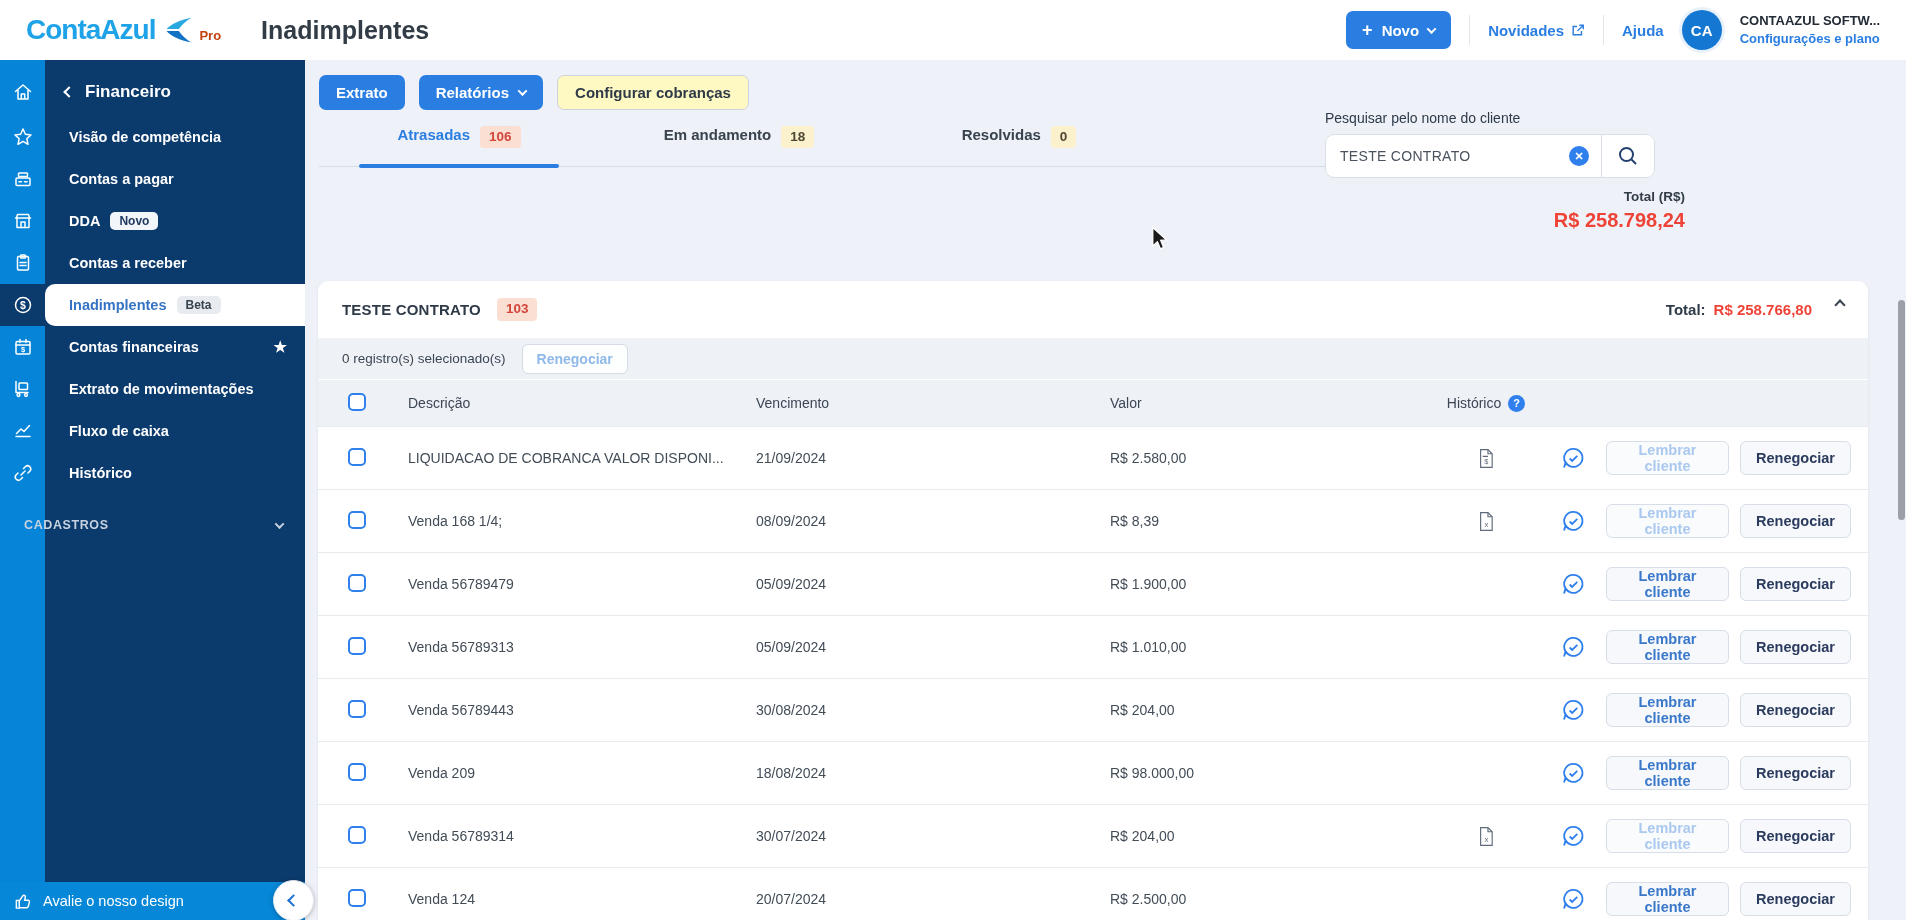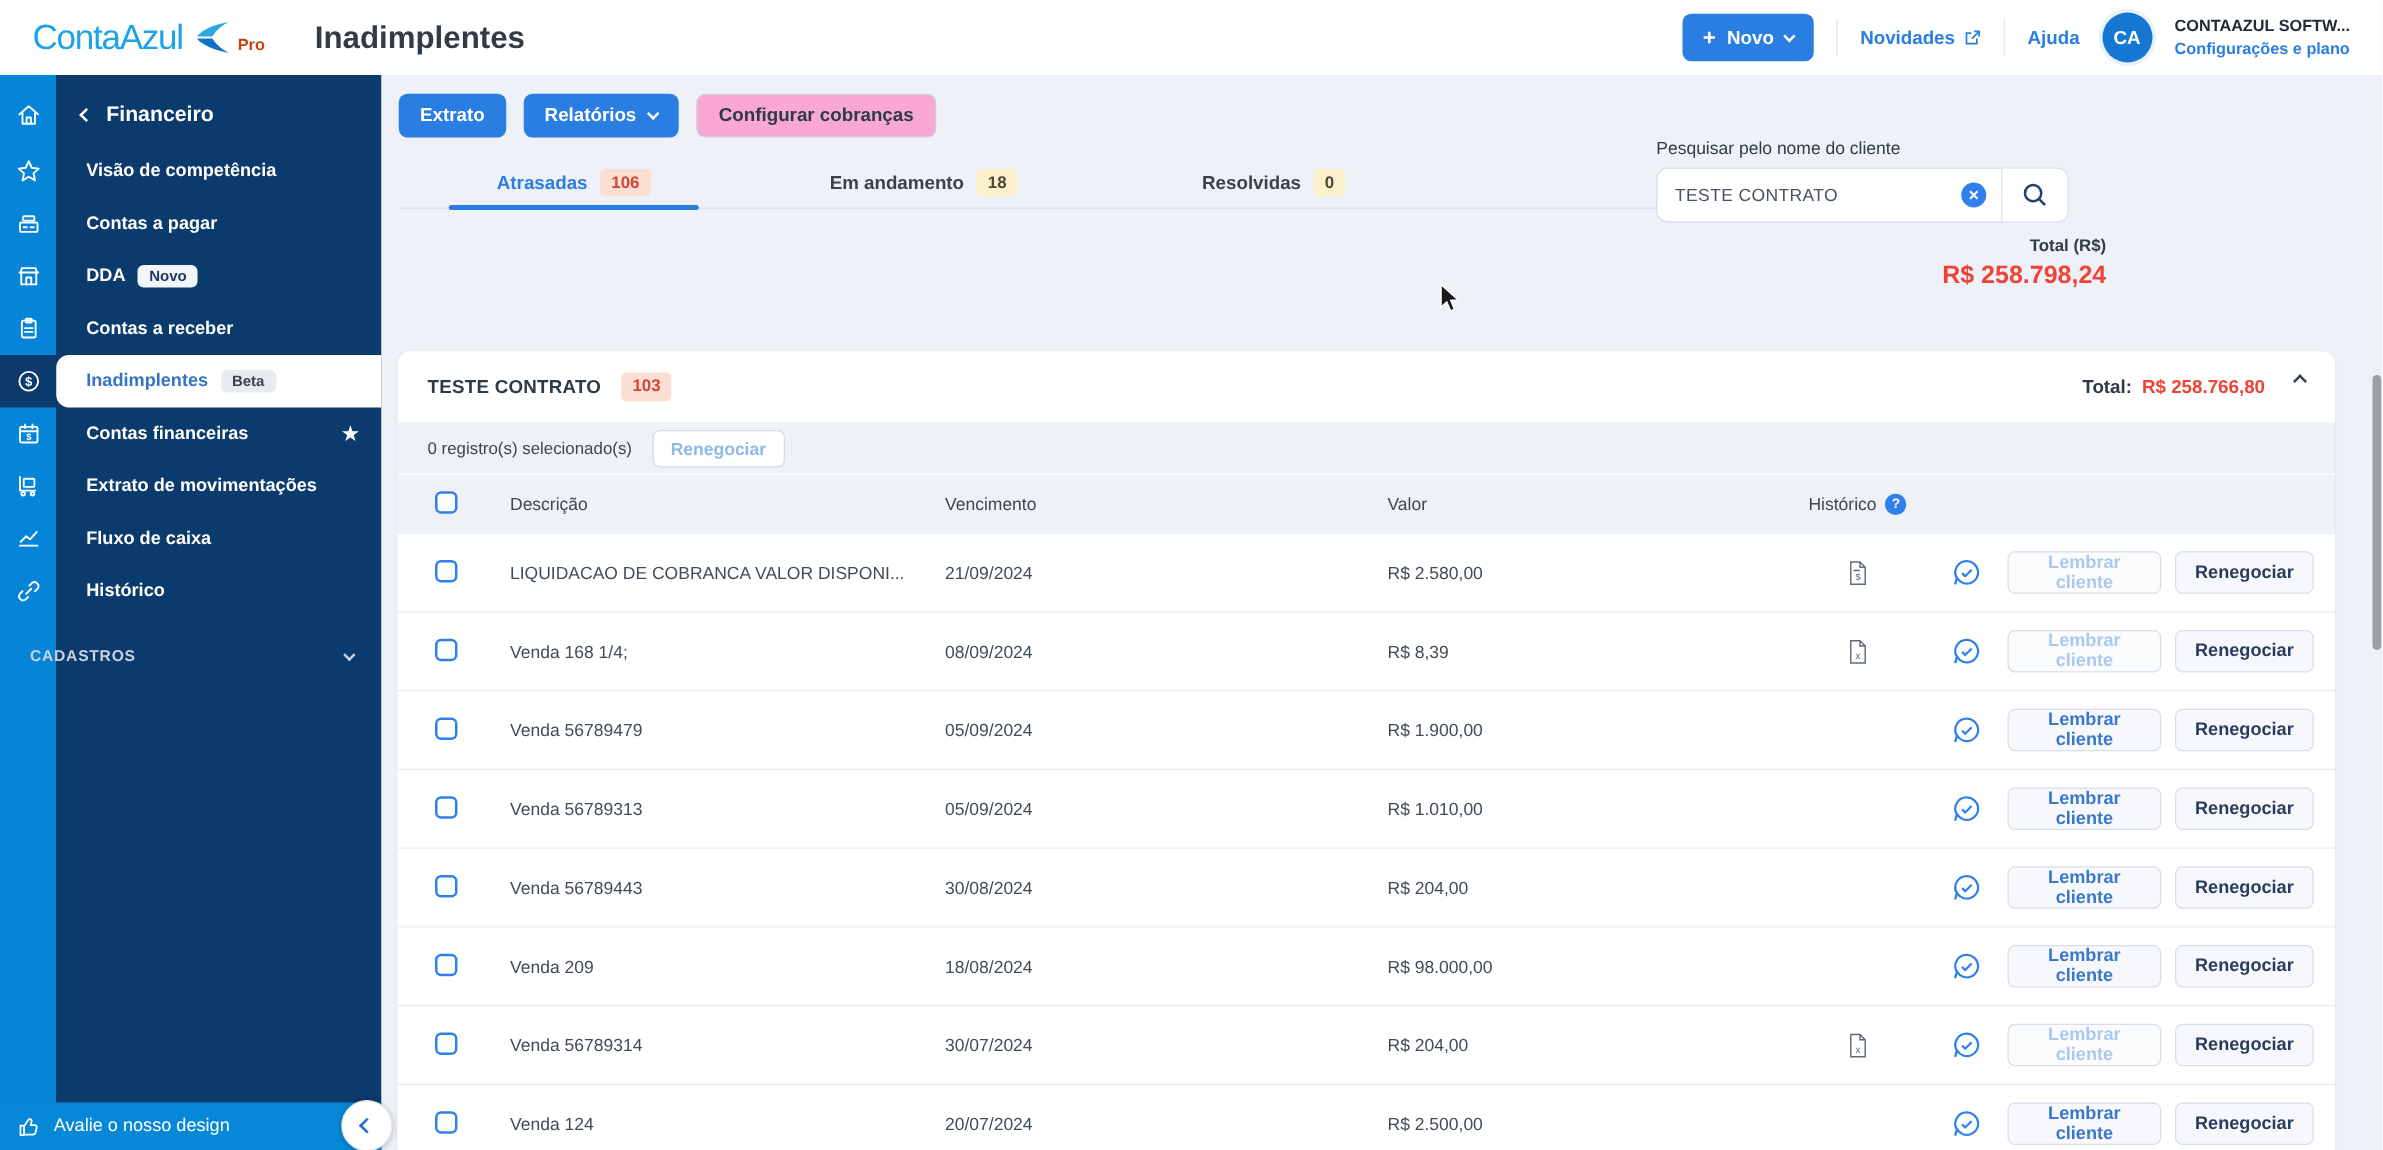--- a/index.html
+++ b/index.html
@@ -4,21 +4,21 @@
 <title>Inadimplentes</title>
 <style>
   *{box-sizing:border-box;margin:0;padding:0}
   html,body{width:1906px;height:920px;overflow:hidden}
   body{font-family:"Liberation Sans",sans-serif;background:#fff;color:#323c46}
   .app{position:relative;width:1906px;height:920px;overflow:hidden;background:#eef1f7}
 
   
   .topbar{position:absolute;top:0;left:0;width:100%;height:60px;background:#fff;display:flex;align-items:center;padding:0 26px;z-index:30}
   .brand{display:flex;align-items:center;gap:6px}
-  .brand-text{font-size:28px;font-weight:400;color:#1ea2e8;letter-spacing:-1px}
+  .brand-text{font-size:28px;font-weight:700;color:#1ea2e8;letter-spacing:-1px}
   .brand-mark{width:30px;height:28px;margin-left:2px}
   .brand-pro{font-size:13px;font-weight:700;color:#c2410c;align-self:flex-end;margin-bottom:3px}
   .page-title{margin-left:40px;font-size:25px;font-weight:600;color:#323c46}
   .topbar-right{margin-left:auto;display:flex;align-items:center;gap:18px}
   .btn-novo{display:flex;align-items:center;gap:9px;background:#2a7de1;color:#fff;border:none;border-radius:7px;height:38px;padding:0 16px;font-size:15px;font-weight:700;cursor:pointer;font-family:inherit}
   .vdiv{width:1px;height:30px;background:#e1e6ed}
   .toplink{color:#2a7de1;font-size:15px;font-weight:600;text-decoration:none;display:flex;align-items:center;gap:7px;cursor:pointer;background:none;border:none;font-family:inherit}
   .avatar{width:40px;height:40px;border-radius:50%;background:#1478d2;color:#fff;font-weight:800;font-size:15px;display:flex;align-items:center;justify-content:center;box-shadow:0 0 0 3px #e9f1fb}
   .account{display:flex;flex-direction:column;line-height:1.35}
   .account-name{font-size:13px;font-weight:800;color:#222b36;max-width:170px;white-space:nowrap}
@@ -48,32 +48,32 @@
   .cadastros .chev{width:7px;height:7px;border-width:2px;color:#c6d2e0}
   .side-footer{position:absolute;left:0;bottom:0;width:305px;height:38px;background:#0787d8;display:flex;align-items:center;gap:10px;padding:0 14px;color:#fff;font-size:14.5px;font-weight:400}
   .side-footer svg{width:19px;height:19px;flex:none}
   .collapse-btn{position:absolute;left:273px;top:-2px;width:41px;height:41px;border-radius:50%;background:#fff;border:1px solid #e3e8ef;box-shadow:0 1px 5px rgba(0,0,0,.25);display:flex;align-items:center;justify-content:center;color:#1f6fd0;cursor:pointer}
   .collapse-btn .chev{width:9px;height:9px;border-width:2.5px}
 
   
   .content{position:absolute;top:60px;left:305px;width:1418px;height:860px}
   .toolbar{display:flex;gap:14px;padding:15px 0 0 14px}
   .btn-primary{display:flex;align-items:center;gap:10px;background:#2a7de1;color:#fff;border:none;border-radius:7px;height:35px;padding:0 17px;font-size:15px;font-weight:700;cursor:pointer;font-family:inherit}
-  .btn-outline{display:flex;align-items:center;background:#f9a8d4;color:#2e3a48;border:1px solid #ccd3dd;border-radius:7px;height:35px;padding:0 17px;font-size:15px;font-weight:600;cursor:pointer;font-family:inherit}
+  .btn-outline{display:flex;align-items:center;background:#fef9c3;color:#2e3a48;border:1px solid #ccd3dd;border-radius:7px;height:35px;padding:0 17px;font-size:15px;font-weight:600;cursor:pointer;font-family:inherit}
 
   .search-block{position:absolute;top:50px;right:68px;width:330px;z-index:5}
   .search-label{font-size:14px;color:#2e3a48;margin-bottom:8px}
   .search-box{height:44px;background:#fff;border:1px solid #d9dee8;border-radius:9px;display:flex;align-items:center;overflow:hidden}
   .search-input{flex:1;border:none;outline:none;padding:0 10px 0 14px;font-size:14px;color:#49525e;letter-spacing:.3px;font-family:inherit;background:transparent}
   .clear-icon{flex:none;width:20px;height:20px;border-radius:50%;background:#2f80ed;color:#fff;font-size:11px;font-weight:700;display:flex;align-items:center;justify-content:center;margin-right:12px;cursor:pointer}
   .search-sep{width:1px;height:44px;background:#d9dee8}
   .search-btn{width:52px;height:44px;display:flex;align-items:center;justify-content:center;background:#fff;border:none;cursor:pointer}
 
   .tabs{display:flex;width:1162px;margin:16px 0 0 14px;border-bottom:1px solid #d7dde5}
-  .tab{width:280px;height:40px;display:flex;align-items:center;justify-content:center;gap:10px;position:relative;font-size:15px;font-weight:700;color:#39424d;cursor:pointer}
+  .tab{width:280px;height:40px;display:flex;align-items:flex-start;justify-content:center;gap:10px;position:relative;font-size:15px;font-weight:700;color:#39424d;cursor:pointer}
   .tab.active{color:#2a7de1}
   .tab.active::after{content:"";position:absolute;left:40px;right:40px;bottom:-2px;height:4px;border-radius:2px;background:#2a7de1}
   .badge{padding:3px 9px;border-radius:4px;font-size:13.5px;font-weight:700;line-height:1.2}
   .badge.red{background:#fbdfd2;color:#d2453a}
   .badge.yellow{background:#fcf1cd;color:#4c4733}
 
   .heading-row{position:relative;margin:36px 38px 0 40px;height:54px}
   .page-heading{font-size:21px;font-weight:600;color:#37424e;padding-top:12px}
   .totals{position:absolute;right:0;top:-14px;text-align:right}
   .totals-label{font-size:13.5px;font-weight:600;color:#313c47;margin-bottom:5px}

